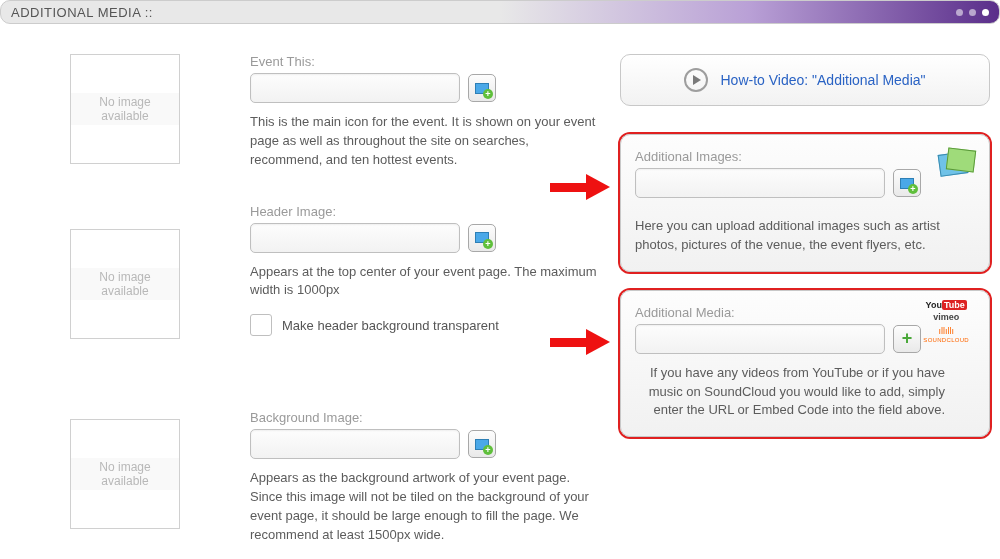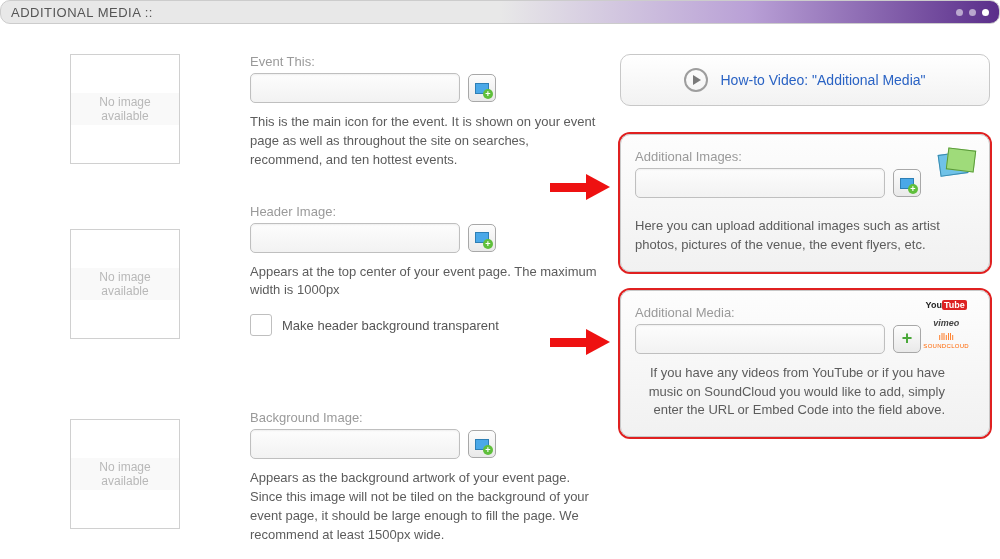--- a/index.html
+++ b/index.html
@@ -208,21 +208,21 @@
   }
   .media-logos {
     position: absolute;
     top: 10px; right: 20px;
     text-align: center;
     font-size: 9px;
     line-height: 1.1;
   }
   .media-logos .yt { color:#222; font-weight:bold; }
   .media-logos .yt b { background:#d22; color:#fff; padding:0 2px; border-radius:2px; }
-  .media-logos .vimeo { font-style: italic; color:#444; font-weight:bold; margin-top:8px; }
+  .media-logos .vimeo { color:#444; font-weight:bold; margin-top:2px; }
   .media-logos .sc { color:#f60; margin-top:5px; }
   .media-logos .sc-txt { color:#f60; font-size:6px; letter-spacing:.3px; }
 
   .side-panel input.textfield { width: 250px; }
 
   .arrow {
     position: absolute;
     width: 60px; height: 26px;
     pointer-events: none;
   }

